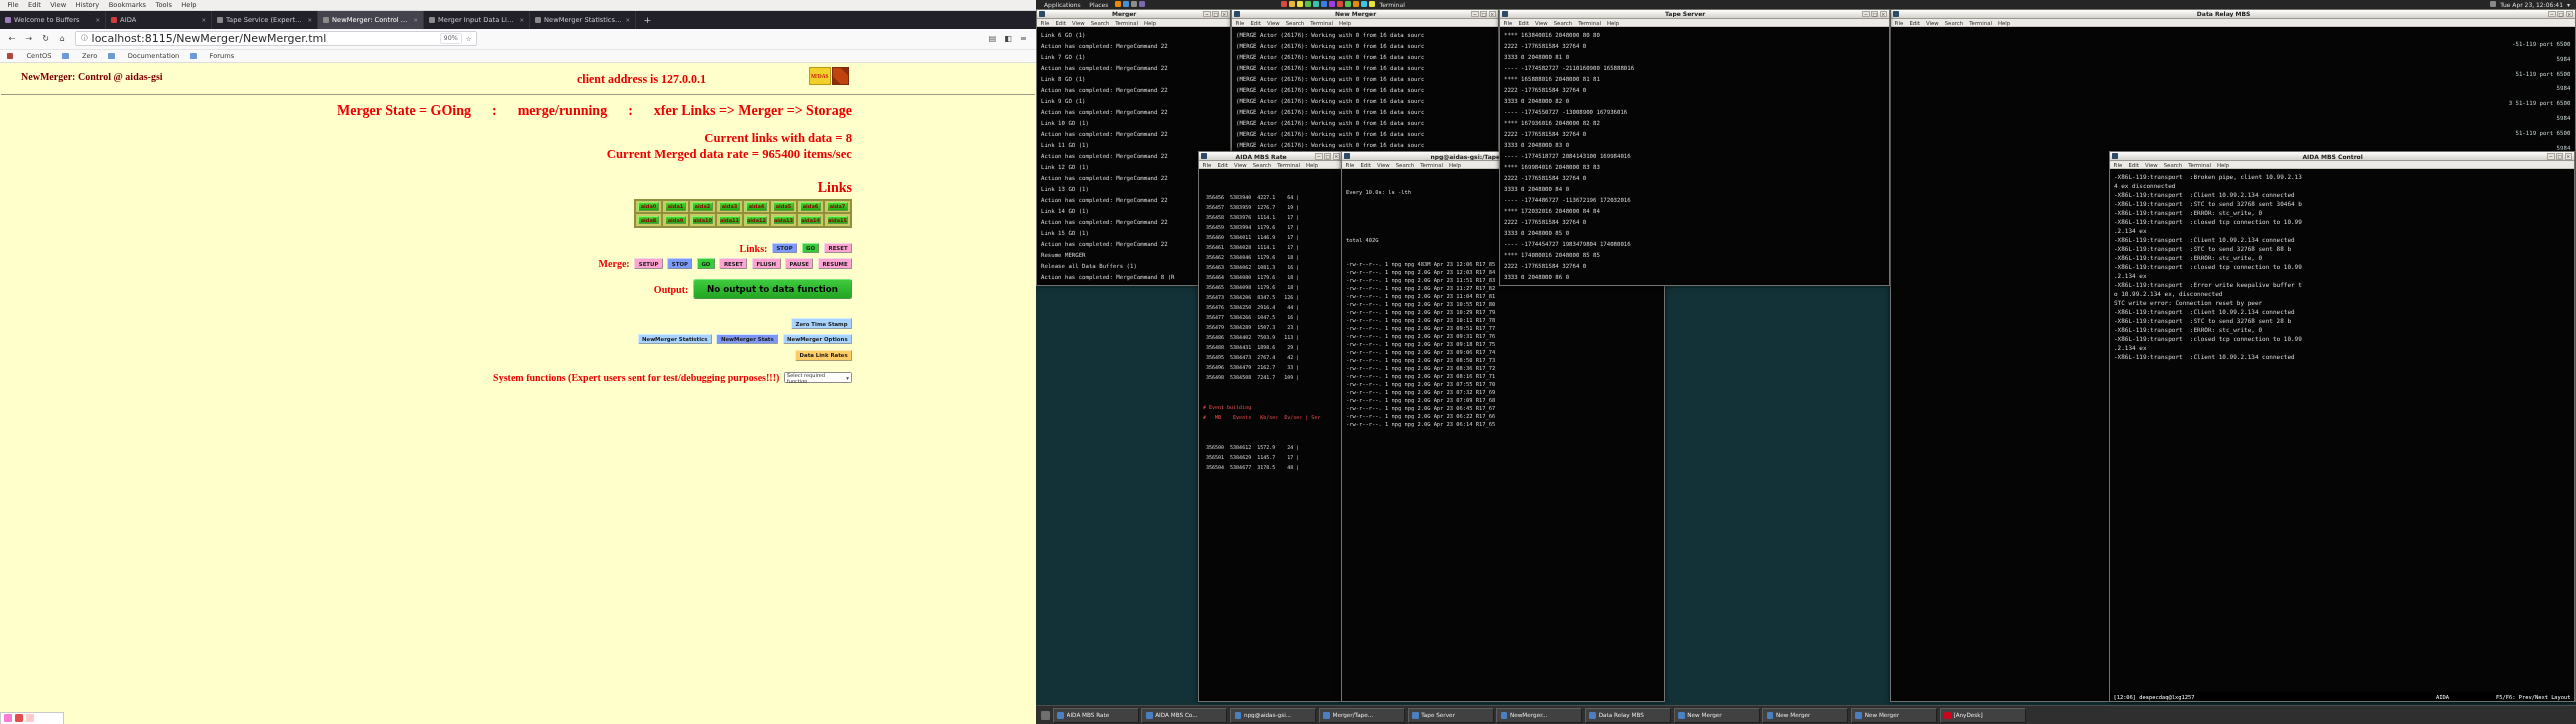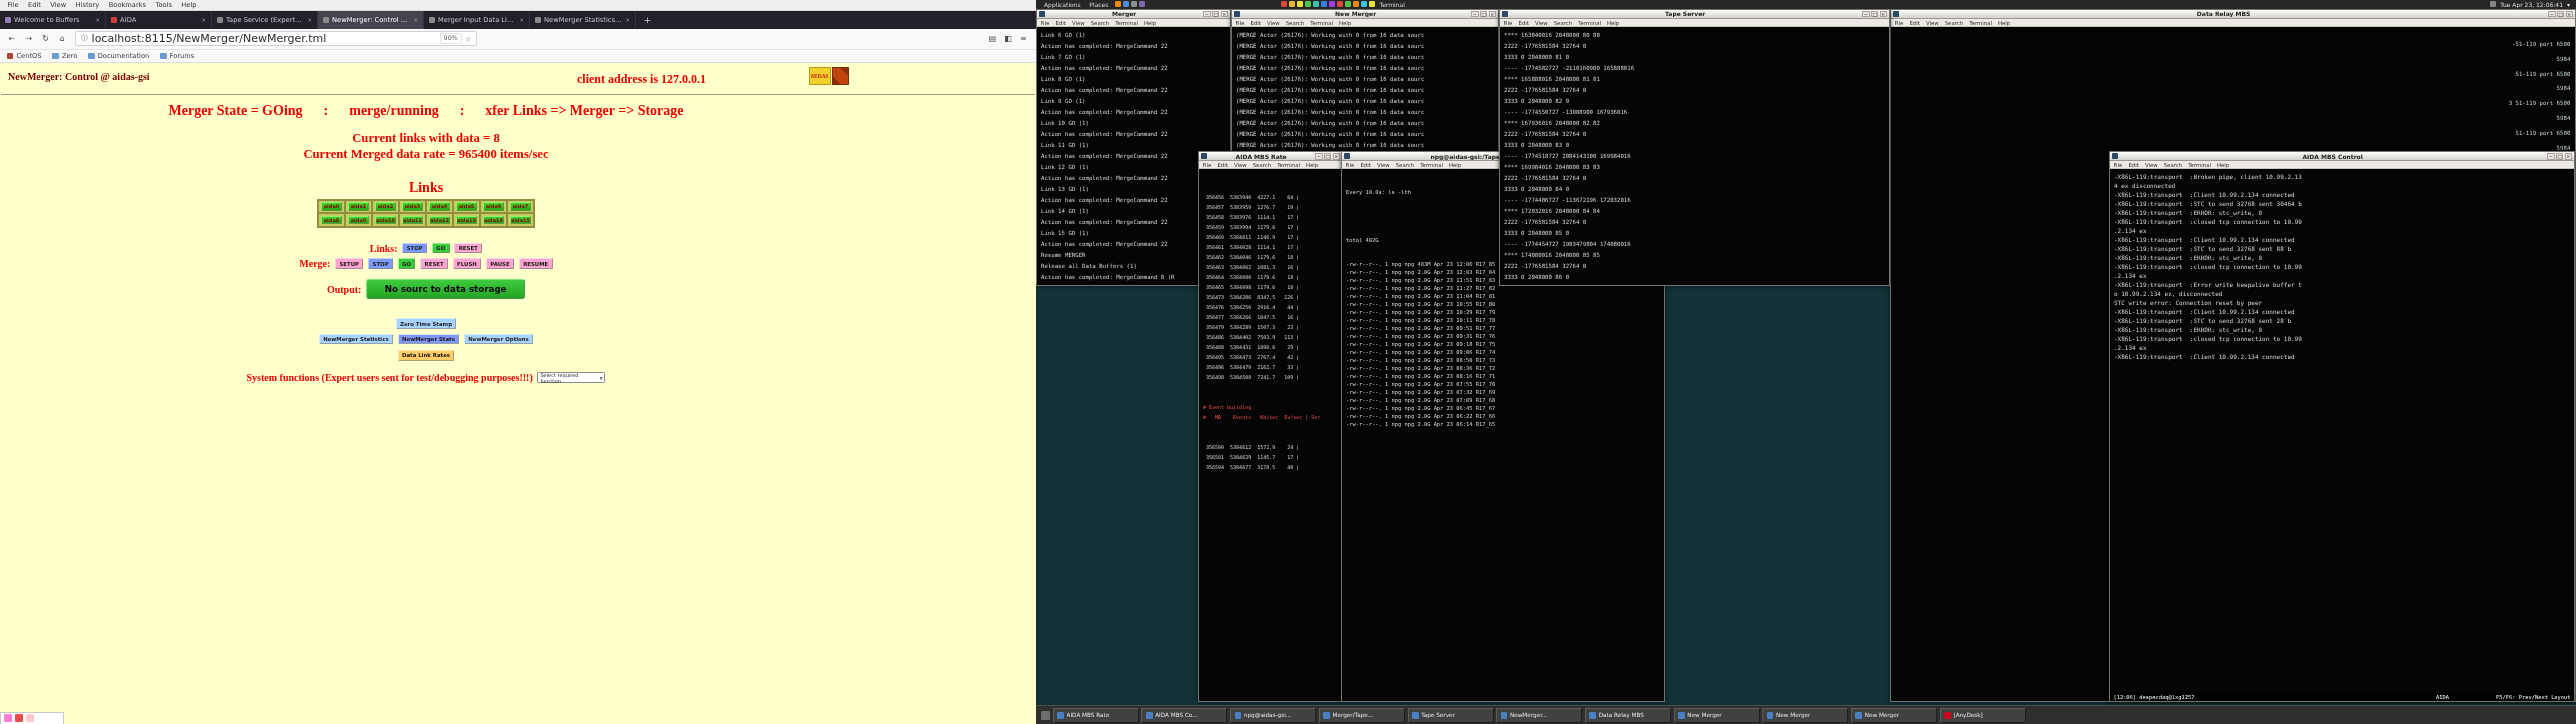--- a/index.html
+++ b/index.html
@@ -19,32 +19,32 @@
   .tab .x{color:#9a9aa0;font-size:6px;font-style:normal}
   .newtab{color:#c9c9ce;font-size:9.4px;padding:0 7.4px;display:flex;align-items:center}
   .ff-navbar{height:21px;background:#f9f9fa;border-bottom:0.7px solid #e4e4e6;display:flex;align-items:center;padding:0 5.4px;gap:3.4px}
   .navbtn{width:13.4px;height:13.4px;border-radius:50%;display:flex;align-items:center;justify-content:center;font-size:8px;color:#45454c}
   .urlbox{width:402px;height:14.8px;background:#fff;border:0.7px solid #d0d0d7;border-radius:2px;display:flex;align-items:center;padding:0 4.7px;gap:4px;margin-left:2.7px}
   .urlbox .ic{font-size:6.7px;color:#6a6a72}
   .urlbox .url{font-size:11px;color:#2a2a2e;flex:1;white-space:nowrap;overflow:hidden}
   .zoom{font-size:6.4px;color:#5d5d66;border:0.7px solid #e1e1e6;border-radius:1.3px;padding:0 2.7px;line-height:9.4px}
   .nav-right{margin-left:auto;display:flex;gap:8px;font-size:8px;color:#45454c;padding-right:4px}
   .ff-bookbar{height:13.4px;background:#f9f9fa;border-bottom:0.7px solid #ddd;display:flex;align-items:center;padding-left:6.7px;gap:10.7px}
-  .bm{display:flex;align-items:center;gap:3px;font-size:6.7px;color:#3a3a3a}
+  .bm{display:flex;align-items:center;gap:13px;font-size:6.7px;color:#3a3a3a}
   .bm .fold{width:6.7px;height:5.4px;border-radius:0.7px 1.3px 0.7px 0.7px}
 
   .page{position:absolute;top:64px;left:0;right:0;bottom:0;background:#ffffcc;overflow:hidden;font-family:"Liberation Serif",serif}
   .page-head{position:relative;height:25.5px}
-  .page-title{position:absolute;left:8px;top:6.7px;font-weight:bold;font-size:10px;color:#7a0000}
+  .page-title{position:absolute;left:21px;top:6.7px;font-weight:bold;font-size:10px;color:#7a0000}
   .client-addr{position:absolute;left:577px;top:8px;font-weight:bold;font-size:12px;color:#e80000}
   .logo{position:absolute;left:809px;top:2.7px;display:flex;gap:1.3px}
   .logo .l1{width:21.5px;height:18px;background:#f2cf2a;border:0.7px solid #b99a10;color:#c41e0e;font-weight:bold;font-size:5.4px;display:flex;align-items:center;justify-content:center}
   .logo .l2{width:17.4px;height:18px;background:#c1440e;border:0.7px solid #7c2b08;background-image:linear-gradient(45deg,#8a2f09 25%,transparent 25%,transparent 75%,#8a2f09 75%)}
   .rule{border:none;border-top:0.7px solid #9a9a8a;margin:4px 1.3px 0 1.3px}
-  .content{width:852px;display:flex;flex-direction:column;align-items:center}
+  .content{width:852px;display:flex;flex-direction:column;align-items:flex-end}
   .red-xl{color:#ee0000;font-weight:bold;font-size:14px;white-space:pre;margin-top:8px}
   .red-lg{color:#ee0000;font-weight:bold;font-size:12.7px}
   .red-md{color:#ee0000;font-weight:bold;font-size:10px}
   .red-sm{color:#ee0000;font-weight:bold;font-size:10px}
   .mt18{margin-top:12px}.mt2{margin-top:1.3px}.mt14{margin-top:9.4px}
 
   .lnktbl{display:inline-block;background:#caca62;border:1.3px solid #8f8f3f;margin-top:3.4px}
   .lnkrow{display:flex}
   .lnkcell{border:0.7px solid #8f8f3f;padding:1.3px 2px;display:flex}
   .lnk{width:21px;height:8.7px;background:linear-gradient(#46d52c,#27a511);border:0.7px outset #8cef6d;border-radius:1.3px;color:#8b0000;font-weight:bold;font-size:5px;line-height:6.7px;font-family:"DejaVu Sans",sans-serif}
@@ -278,21 +278,21 @@
         <button class="sm blue">STOP</button>
         <button class="sm grn">GO</button>
         <button class="sm">RESET</button>
         <button class="sm">FLUSH</button>
         <button class="sm">PAUSE</button>
         <button class="sm">RESUME</button>
       </div>
 
       <div class="row outrow">
         <span class="red-md">Output:</span>
-        <button class="outbtn">No sourc to data storage</button>
+        <button class="outbtn">No output to data function</button>
       </div>
 
       <div class="row smallstack">
         <button class="sm ltblue">Zero Time Stamp</button>
       </div>
 
       <div class="row statsrow">
           <button class="sm ltblue" style="background: rgb(169, 211, 255);">NewMerger Statistics</button>
           <button class="sm ltblue" style="background: rgb(127, 151, 247);">NewMerger Stats</button>
           <button class="sm ltblue" style="background: rgb(169, 211, 255);">NewMerger Options</button>

